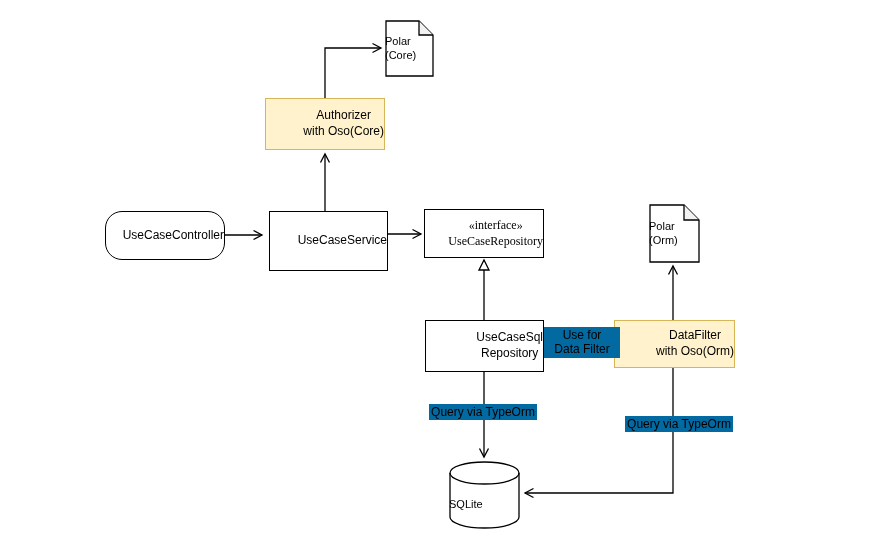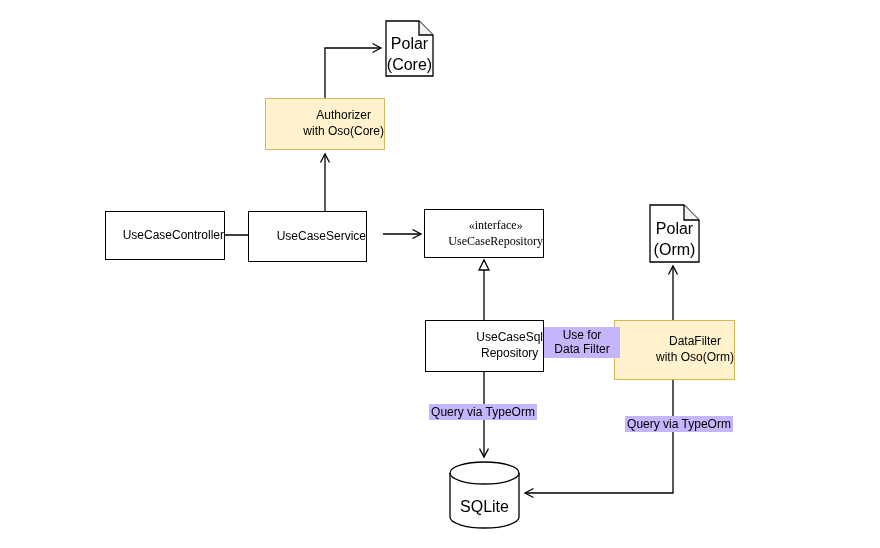--- a/index.html
+++ b/index.html
@@ -37,43 +37,42 @@
     border-color: #D6B656;
   }
   .shape-node {
     position: absolute;
     z-index: 2;
   }
   .shape-node svg { position: absolute; left: 0; top: 0; }
   .shape-label {
     position: absolute;
     left: 0; right: 0;
-    text-align: center;
-    font-size: 16px;
+    font-size: 11px;
     line-height: 1.3;
     white-space: pre-line;
     z-index: 3;
   }
   .edge-label {
     position: absolute;
-    background: #c4b5fd;
+    background: #0369a1;
     font-size: 12px;
     line-height: 1.2;
     text-align: center;
     white-space: pre-line;
     z-index: 3;
     padding: 1px 2px;
   }
   
-  .pos-controller  { left:105px; top:211px; width:120px; height:49px; }
-  .pos-service     { left:248px; top:211px; width:119px; height:51px; }
+  .pos-controller  { left:105px; top:211px; width:120px; height:49px;border-radius:17px; }
+  .pos-service     { left:269px; top:211px; width:119px; height:60px; }
   .pos-interface   { left:424px; top:209px; width:120px; height:49px;font-family:Liberation Serif, serif; }
   .pos-authorizer  { left:265px; top:98px;  width:120px; height:52px; }
   .pos-sqlrepo     { left:425px; top:320px; width:119px; height:52px;padding-left:24px; }
-  .pos-datafilter  { left:614px; top:320px; width:121px; height:60px; }
+  .pos-datafilter  { left:614px; top:320px; width:121px; height:48px; }
   .pos-polar-core  { left:385px; top:20px;  width:49px;  height:57px; }
   .pos-polar-orm   { left:649px; top:204px; width:51px;  height:59px; }
   .pos-sqlite      { left:449px; top:461px; width:71px;  height:68px; }
   .pos-lbl-usefor  { left:544px; top:327px; width:72px;  }
   .pos-lbl-query-l { left:429px; top:404px; width:104px; }
   .pos-lbl-query-r { left:625px; top:416px; width:104px; }  
 </style>
 </head>
 <body>
 

